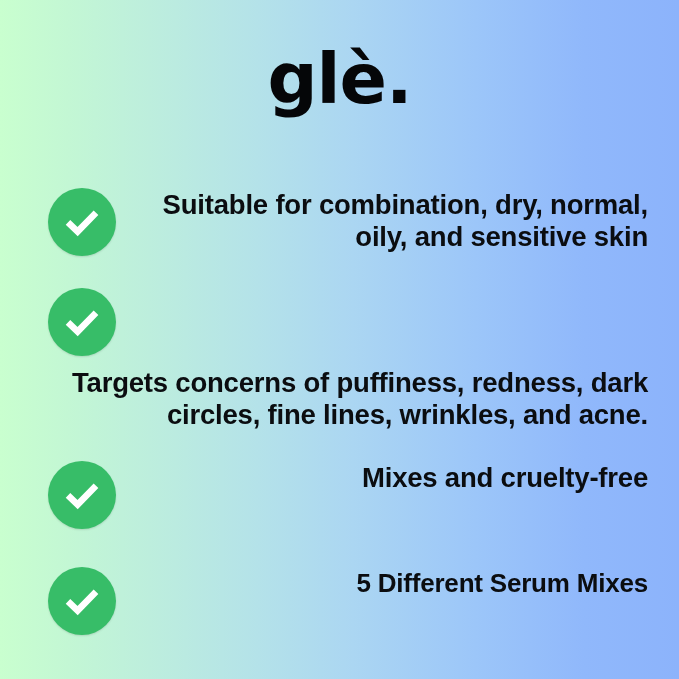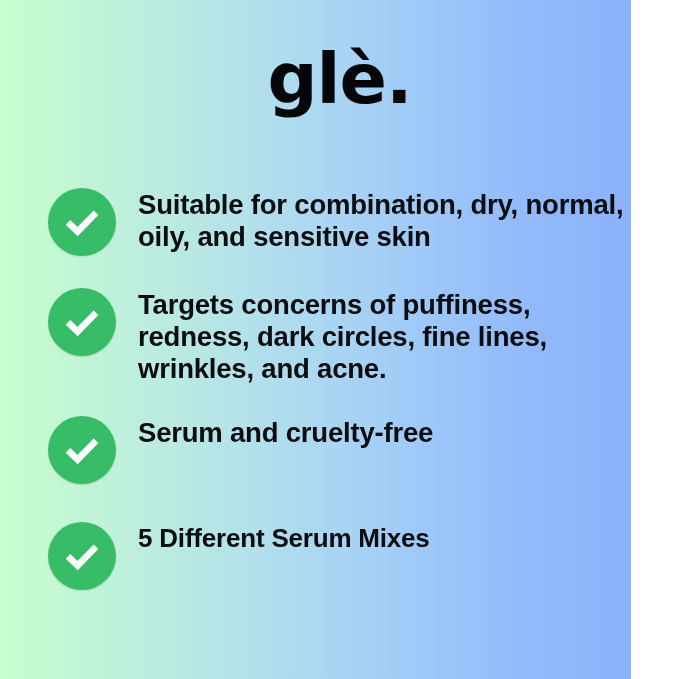--- a/index.html
+++ b/index.html
@@ -8,21 +8,21 @@
   }
   body {
     width: 679px;
     height: 679px;
     overflow: hidden;
     font-family: "Liberation Sans", sans-serif;
   }
 
   .poster {
     position: relative;
-    width: 631px;
+    width: 679px;
     height: 679px;
     box-sizing: border-box;
     background: linear-gradient(90deg,
         #c9ffcf 0%,
         #c3f7d4 10%,
         #bdeedd 22%,
         #b4e2e9 38%,
         #abd6f2 52%,
         #9cc6f9 70%,
         #90b8fb 86%,
@@ -51,20 +51,21 @@
     position: absolute;
     top: 178px;
     left: 48px;
     width: 600px;
   }
 
   .bullet {
     display: flex;
     align-items: flex-start;
     margin-bottom: 26px;
+    text-align: right;
   }
 
   .bullet:last-child {
     margin-bottom: 0;
   }
 
   .check-badge {
     flex: 0 0 auto;
     width: 68px;
     height: 68px;
@@ -93,21 +94,21 @@
     letter-spacing: -0.2px;
     padding-top: 11px;
   }
 
   .bullet-text.size-sm {
     font-size: 26px;
   }
 
   
   .bullet.b1 { margin-bottom: 22px; }
-  .bullet.b2 { margin-bottom: 20px; }
+  .bullet.b2 { margin-bottom: 20px; flex-direction: column; }
   .bullet.b3 { margin-bottom: 28px; }
 </style>
 </head>
 <body>
 
 <div class="poster">
 
   <div class="brand">glè.</div>
 
   <div class="bullets">
@@ -129,21 +130,21 @@
       </span>
       <span class="bullet-text">Targets concerns of puffiness, redness, dark circles, fine lines, wrinkles, and acne.</span>
     </div>
 
     <div class="bullet b3">
       <span class="check-badge">
         <svg viewBox="0 0 48 48" aria-hidden="true">
           <path d="M8 24.5 L19 35 L40 13.5" fill="none" stroke="#ffffff" stroke-width="7.5" stroke-linecap="butt" stroke-linejoin="miter"></path>
         </svg>
       </span>
-      <span class="bullet-text">Serum and cruelty-free</span>
+      <span class="bullet-text">Mixes and cruelty-free</span>
     </div>
 
     <div class="bullet b4">
       <span class="check-badge">
         <svg viewBox="0 0 48 48" aria-hidden="true">
           <path d="M8 24.5 L19 35 L40 13.5" fill="none" stroke="#ffffff" stroke-width="7.5" stroke-linecap="butt" stroke-linejoin="miter"></path>
         </svg>
       </span>
       <span class="bullet-text size-sm">5 Different Serum Mixes</span>
     </div>

